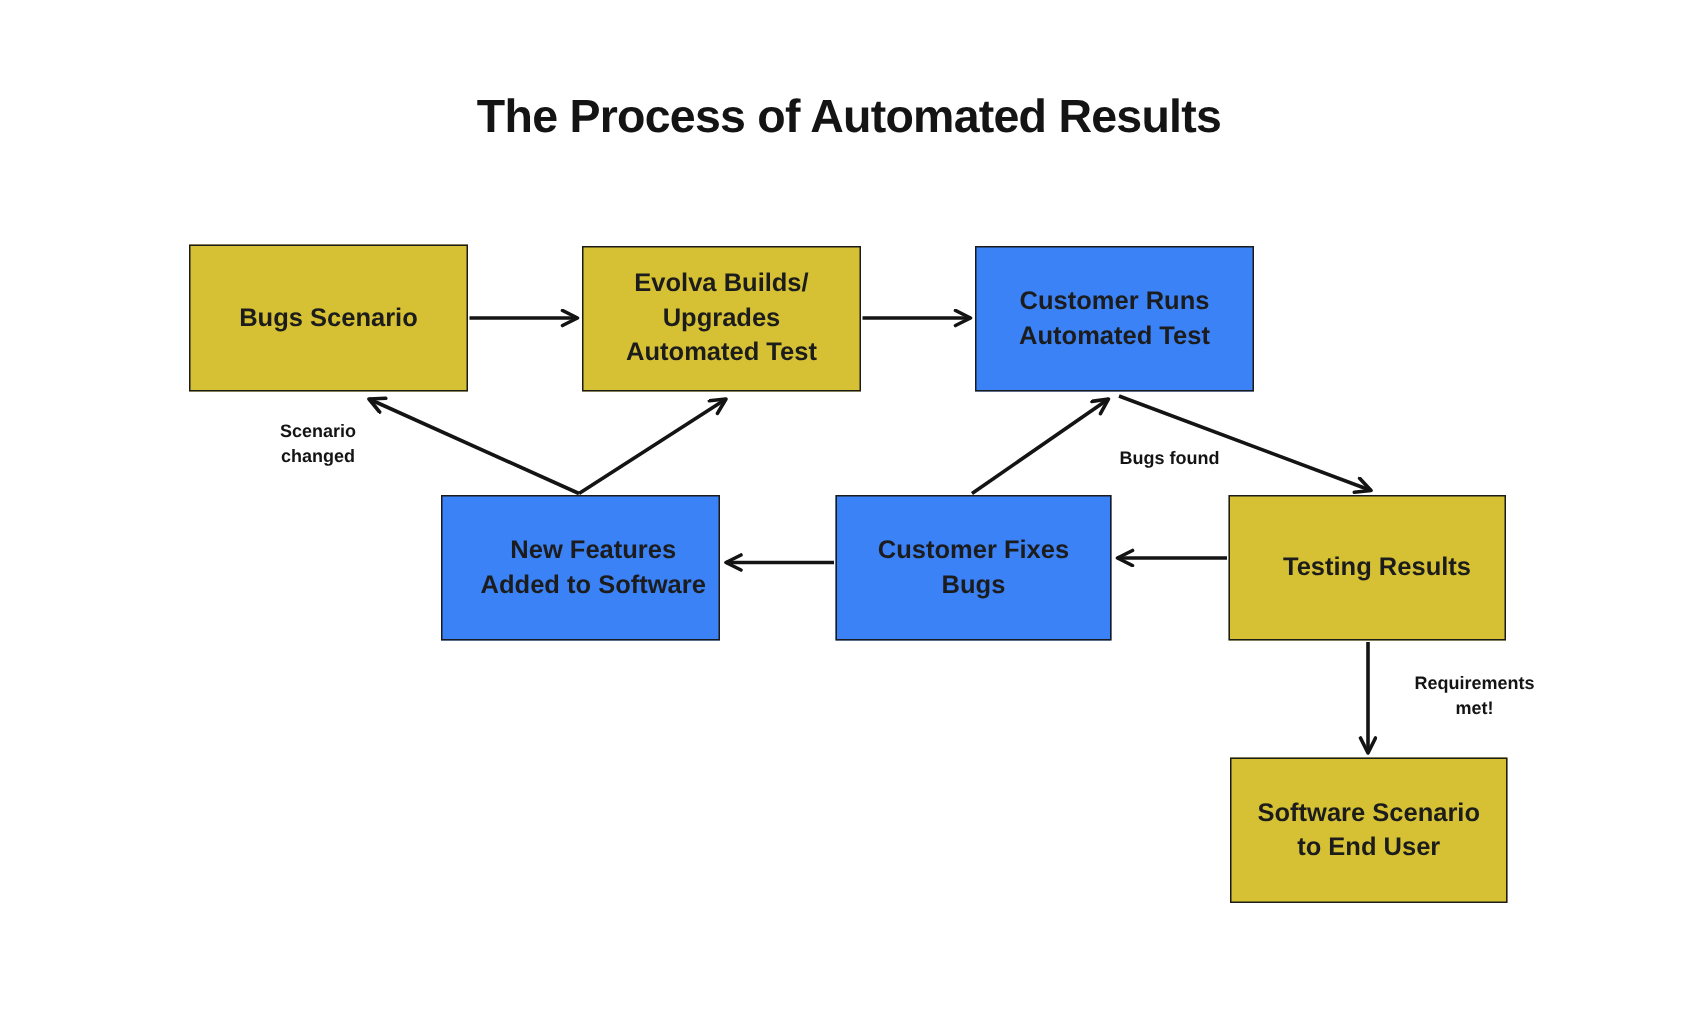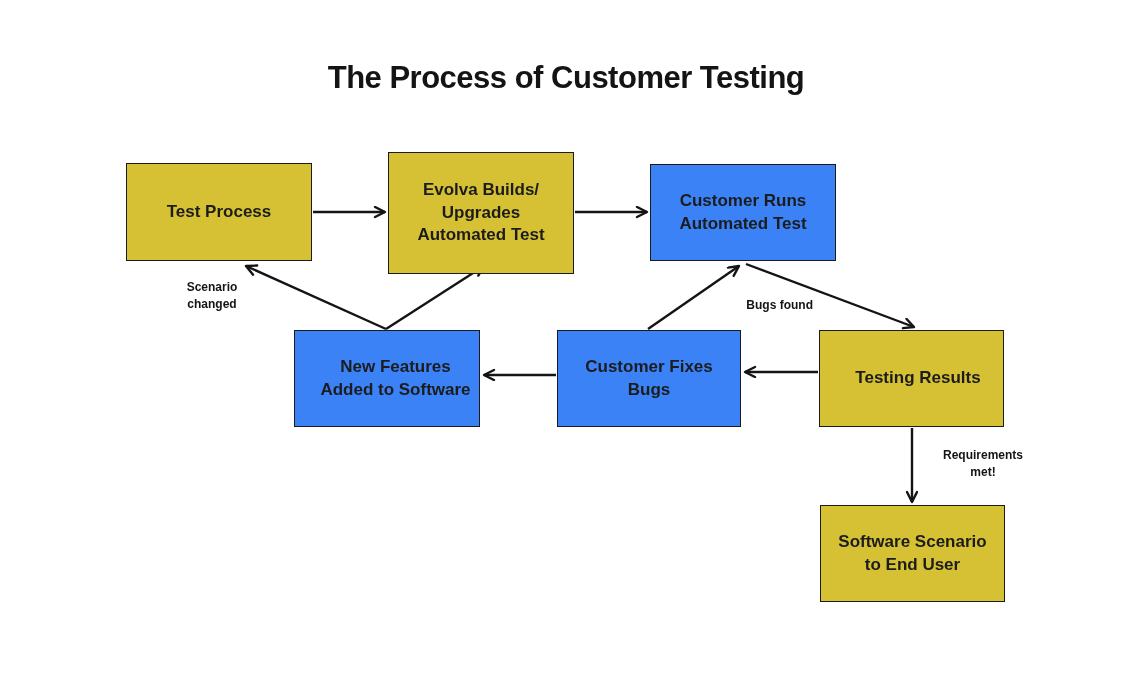--- a/index.html
+++ b/index.html
@@ -37,21 +37,21 @@
     font-size: 17px;
     font-weight: 700;
     line-height: 1.35;
     color: #1c1c1c;
     white-space: pre-line;
     padding: 4px;
   }
   .node.mustard { background: #d5c133; }
   .node.yellow  { background: #3b82f6; }
   #node-test-scenario      { left: 126px; top: 163px; width: 186px; height: 98px; }
-  #node-evolva             { left: 388px; top: 152px; width: 186px; height: 122px; }
+  #node-evolva             { left: 388px; top: 164px; width: 186px; height: 97px; }
   #node-customer-runs      { left: 650px; top: 164px; width: 186px; height: 97px; }
   #node-new-features       { left: 294px; top: 330px; width: 186px; height: 97px; padding-left: 21px; }
   #node-customer-fixes     { left: 557px; top: 330px; width: 184px; height: 97px; }
   #node-testing-results    { left: 819px; top: 330px; width: 185px; height: 97px; padding-left: 17px; }
   #node-software-delivered { left: 820px; top: 505px; width: 185px; height: 97px; }
   .edge-label {
     position: absolute;
     font-size: 12px;
     font-weight: 700;
     line-height: 1.4;
@@ -62,40 +62,40 @@
   #label-scenario-changed { left: 157px; top: 279px; width: 110px; }
   #label-same-test        { left: 458px; top: 279px; width: 110px; }
   #label-bugs-found       { left: 703px; top: 297px; width: 110px; text-align: right; }
   #label-requirements     { left: 923px; top: 447px; width: 120px; }
 </style>
 </head>
 <body>
 
 <div class="canvas">
 
-  <h1 class="title">The Process of Customer Testing</h1>
+  <h1 class="title">The Process of Automated Results</h1>
 
   <svg class="arrows" width="1132" height="673" viewBox="0 0 1132 673" xmlns="http://www.w3.org/2000/svg">
     <defs>
       <marker id="arrowhead" markerUnits="userSpaceOnUse" markerWidth="18" markerHeight="18" refX="12" refY="6" orient="auto">
         <path d="M2,1 L12,6 L2,11" fill="none" stroke="#141414" stroke-width="2.4" stroke-linecap="round" stroke-linejoin="round"></path>
       </marker>
     </defs>
     <line x1="313" y1="212" x2="385" y2="212" marker-end="url(#arrowhead)"></line>
     <line x1="575" y1="212" x2="647" y2="212" marker-end="url(#arrowhead)"></line>
     <line x1="386" y1="329" x2="246" y2="266" marker-end="url(#arrowhead)"></line>
     <line x1="386" y1="329" x2="484" y2="266" marker-end="url(#arrowhead)"></line>
     <line x1="648" y1="329" x2="739" y2="266" marker-end="url(#arrowhead)"></line>
     <line x1="746" y1="264" x2="914" y2="327" marker-end="url(#arrowhead)"></line>
     <line x1="556" y1="375" x2="484" y2="375" marker-end="url(#arrowhead)"></line>
     <line x1="818" y1="372" x2="745" y2="372" marker-end="url(#arrowhead)"></line>
     <line x1="912" y1="428" x2="912" y2="502" marker-end="url(#arrowhead)"></line>
   </svg>
 
-  <div class="node mustard" id="node-test-scenario">Test Process</div>
+  <div class="node mustard" id="node-test-scenario">Bugs Scenario</div>
 
   <div class="node mustard" id="node-evolva">Evolva Builds/
 Upgrades
 Automated Test</div>
 
   <div class="node yellow" id="node-customer-runs">Customer Runs
 Automated Test</div>
 
   <div class="node yellow" id="node-new-features">New Features
 Added to Software</div>

